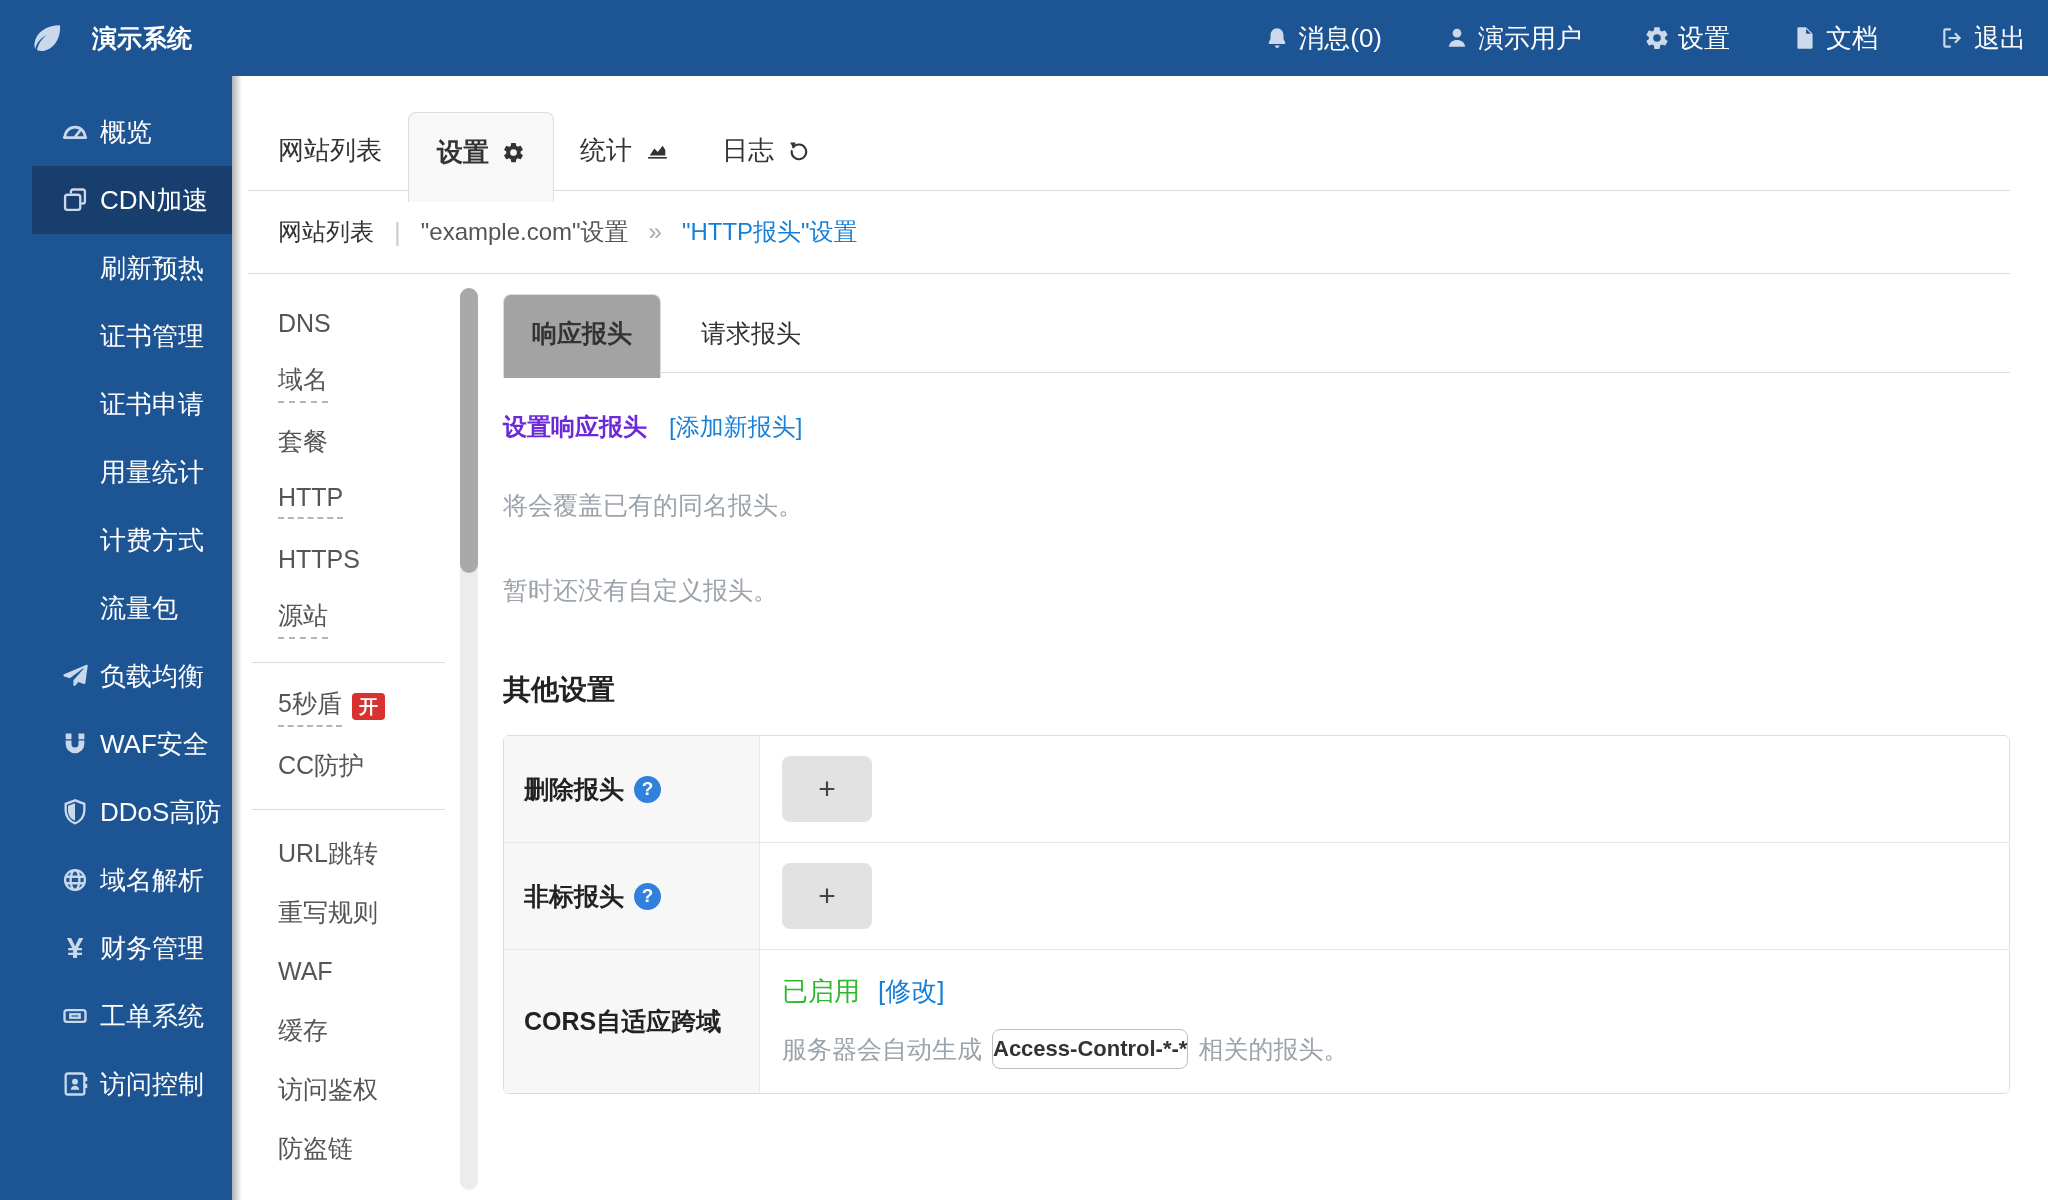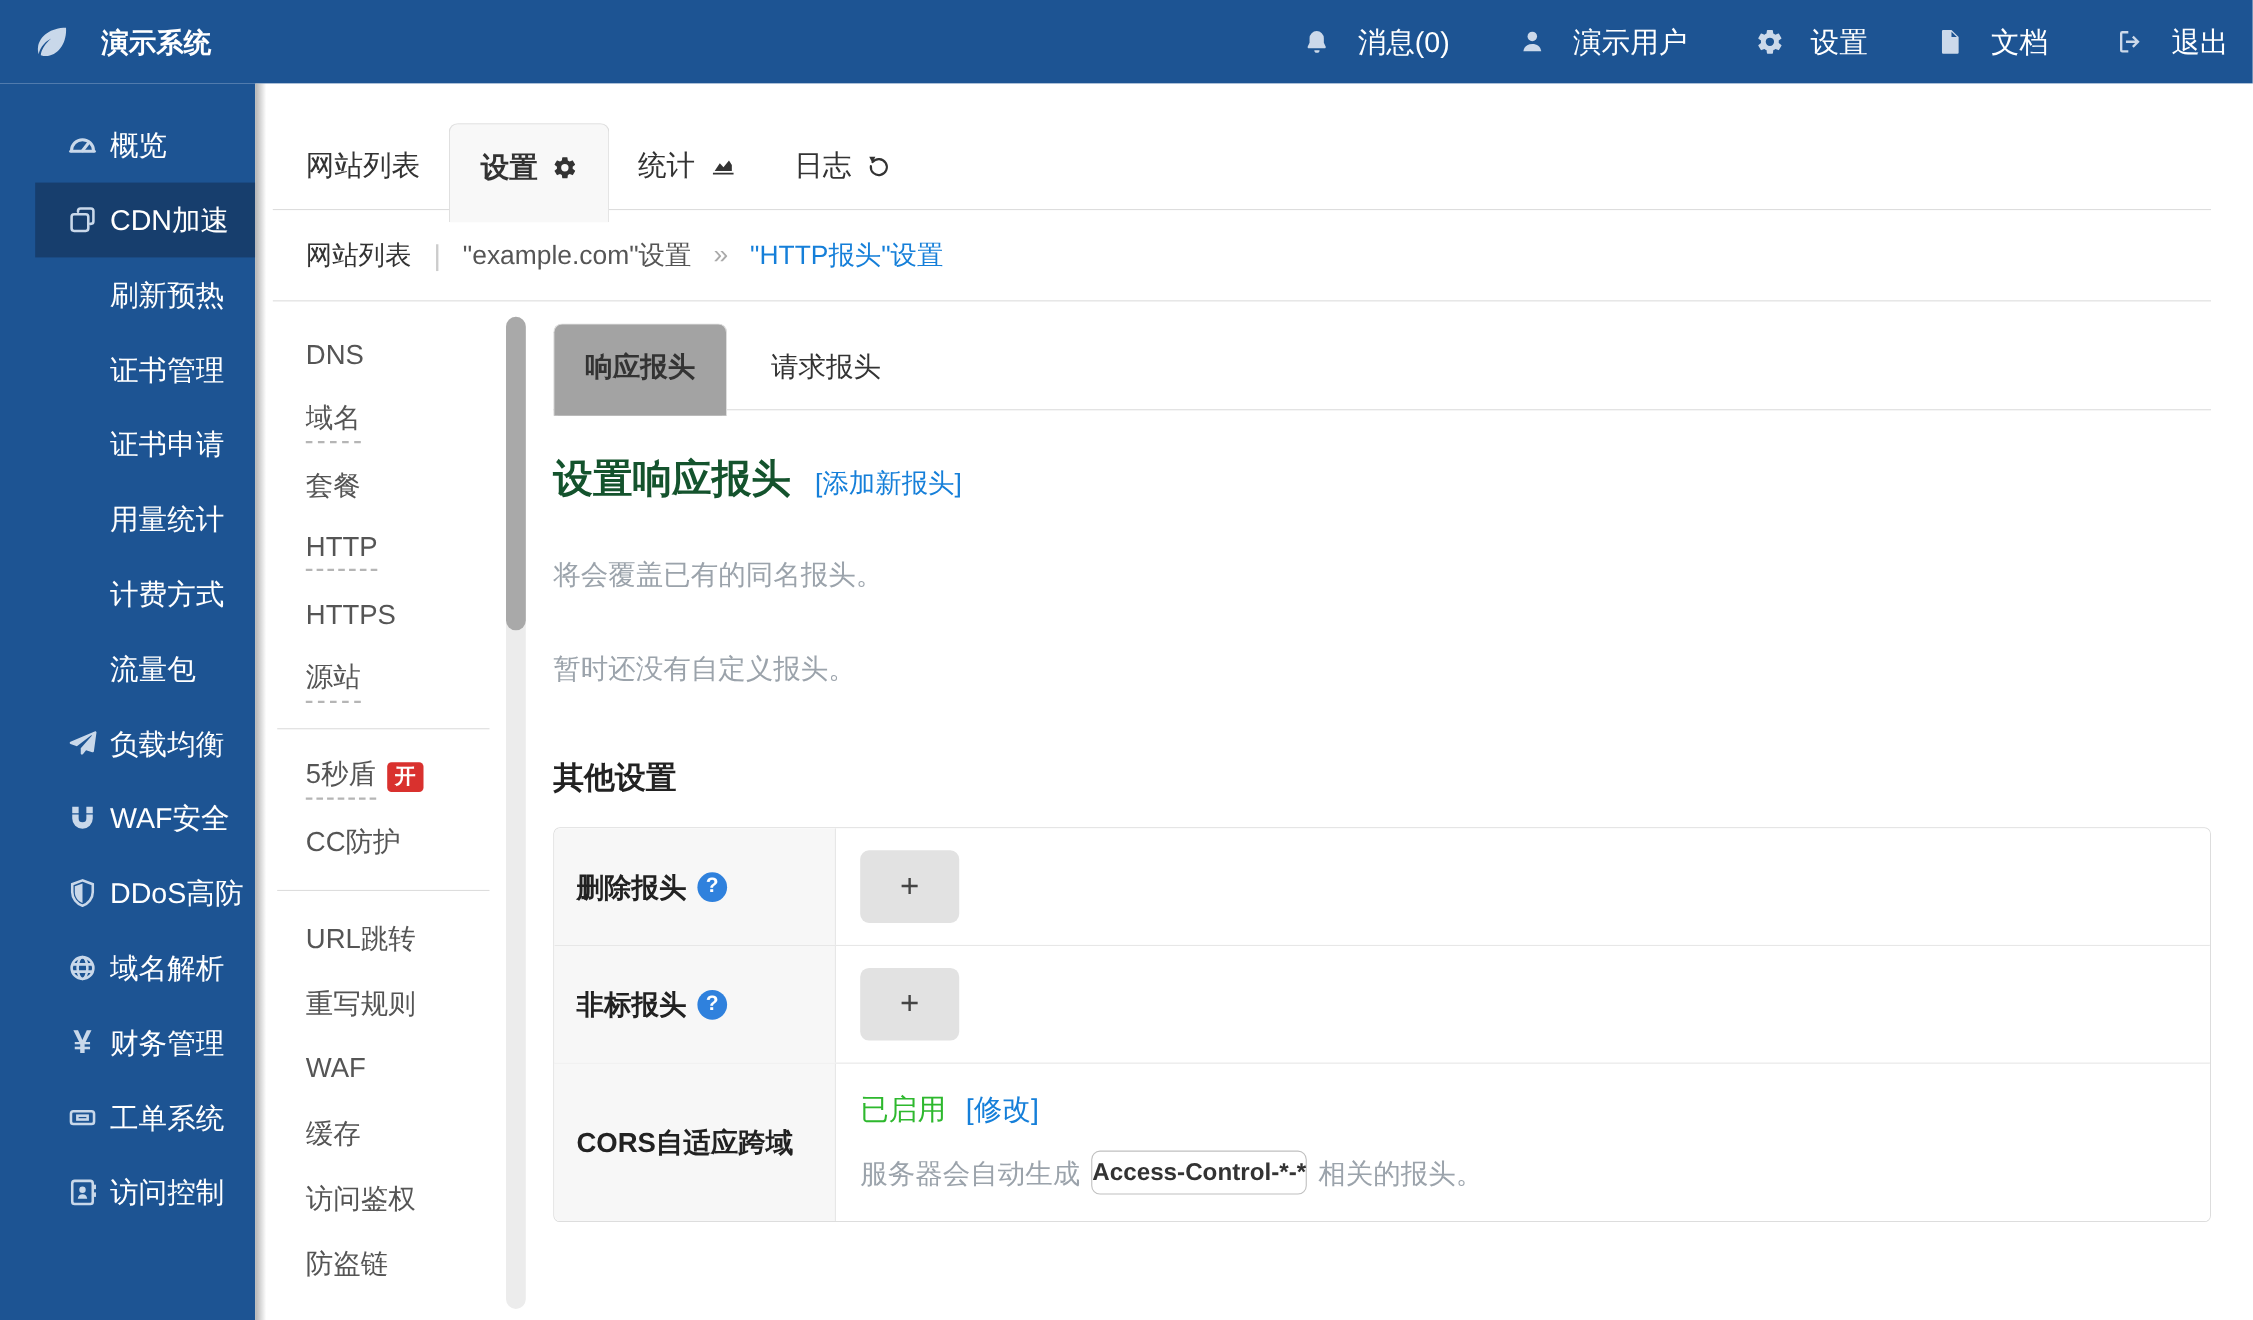--- a/index.html
+++ b/index.html
@@ -11,21 +11,21 @@
   svg { display:block; }
 
   
   .topbar {
     height:76px; background:#1d5493; color:#fff;
     display:flex; align-items:center; padding:0 22px 0 30px;
   }
   .brand { display:flex; align-items:center; gap:28px; font-size:25px; font-weight:bold; cursor:pointer; }
   .brand .logo { color:#c9d8ea; }
   .topbar-menu { margin-left:auto; display:flex; gap:62px; font-size:26px; }
-  .topbar-item { display:flex; align-items:center; gap:24px; cursor:pointer; white-space:nowrap; }
+  .topbar-item { display:flex; align-items:center; gap:8px; cursor:pointer; white-space:nowrap; }
   .topbar-item .t-ico { color:#ccd9ea; }
 
   
   .layout { display:flex; height:1124px; }
 
   
   .sidebar { width:232px; flex-shrink:0; background:#1d5493; color:#fff; padding-top:22px;padding-left:32px; }
   .side-item { height:68px; display:flex; align-items:center; font-size:26px; cursor:pointer; }
   .side-item .s-ico { width:34px; margin-left:26px; margin-right:8px; display:flex; justify-content:center; color:#c9d8ea; }
   .side-item.sub { padding-left:68px; }
@@ -76,21 +76,21 @@
   
   .pane { flex:1; margin-left:25px; }
   .inner-tabs { display:flex; align-items:flex-end; border-bottom:1px solid #ddd; }
   .inner-tab { font-size:25px; color:#333; padding:22px 40px; cursor:pointer; white-space:nowrap; }
   .inner-tab.active {
     font-weight:bold; background:#a3a3a3; border:1px solid #ddd; border-bottom:none;
     border-radius:8px 8px 0 0; padding:22px 28px 28px; margin-bottom:-6px; position:relative; z-index:2;
   }
 
   .section-head { margin-top:38px; display:flex; align-items:baseline; gap:22px; }
-  .section-title { font-size:36px; font-weight:bold; color:#14532d; }
+  .section-title { font-size:24px; font-weight:bold; color:#6d28d9; }
   .add-link { font-size:24px; color:#157fd9; cursor:pointer; }
   .note { font-size:25px; color:#9ba3ab; }
   .note-1 { margin-top:46px; }
   .note-2 { margin-top:52px; }
   .other-title { margin-top:64px; font-size:28px; font-weight:bold; color:#222; }
 
   
   .settings-table { margin-top:26px; border:1px solid #ddd; border-radius:6px; overflow:hidden; }
   .set-row { display:flex; border-top:1px solid #e7e7e7; background:#fff; }
   .set-row:first-child { border-top:none; }

